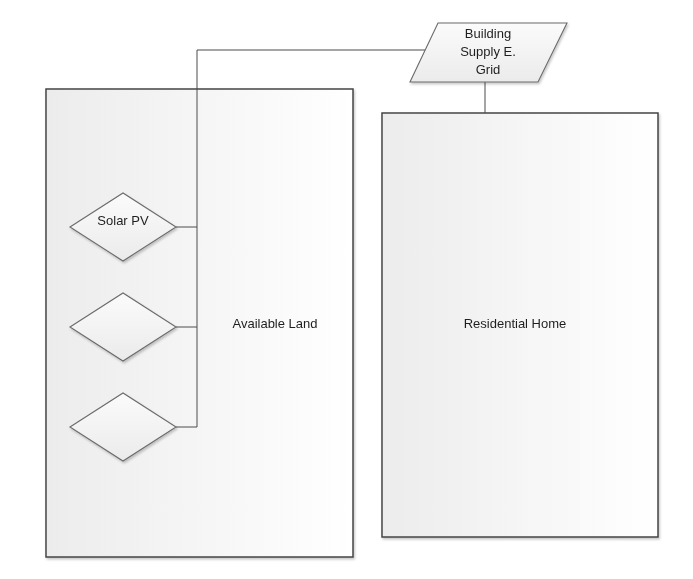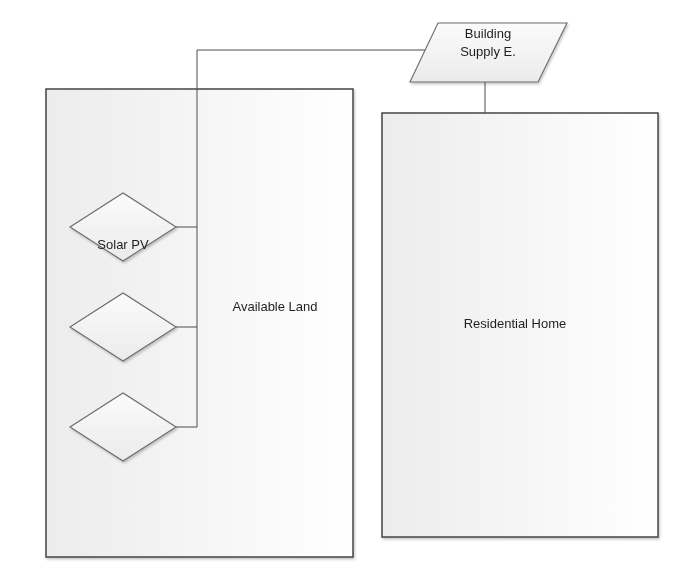--- a/index.html
+++ b/index.html
@@ -71,25 +71,26 @@
     <polygon class="shape" points="70,227 123,193 176,227 123,261" fill="url(#gShape)" stroke="#6b6b6b" stroke-width="1.1" filter="url(#ds)"></polygon>
     <polygon class="shape" points="70,327 123,293 176,327 123,361" fill="url(#gShape)" stroke="#6b6b6b" stroke-width="1.1" filter="url(#ds)"></polygon>
     <polygon class="shape" points="70,427 123,393 176,427 123,461" fill="url(#gShape)" stroke="#6b6b6b" stroke-width="1.1" filter="url(#ds)"></polygon>
 
     <polygon class="shape" points="438,23 567,23 538,82 410,82" fill="url(#gShape)" stroke="#6b6b6b" stroke-width="1.1" filter="url(#ds)"></polygon>
   </svg>
 
   <div class="node-label" style="left:423px; top:25px; width:130px;">
     <span>Building</span>
     <span>Supply E.</span>
+    <span>Grid</span>
   </div>
 
-  <div class="node-label" style="left:197px; top:298px; width:156px;">Available Land</div>
+  <div class="node-label" style="left:197px; top:315px; width:156px;">Available Land</div>
 
   <div class="node-label" style="left:377px; top:315px; width:276px;">Residential Home</div>
 
-  <div class="node-label" style="left:70px; top:236px; width:106px;">Solar PV</div>
+  <div class="node-label" style="left:70px; top:212px; width:106px;">Solar PV</div>
 
 
   <div class="node-label" style="left:70px; top:409px; width:106px;">
   </div>
 
 </div>
 
 </body></html>

